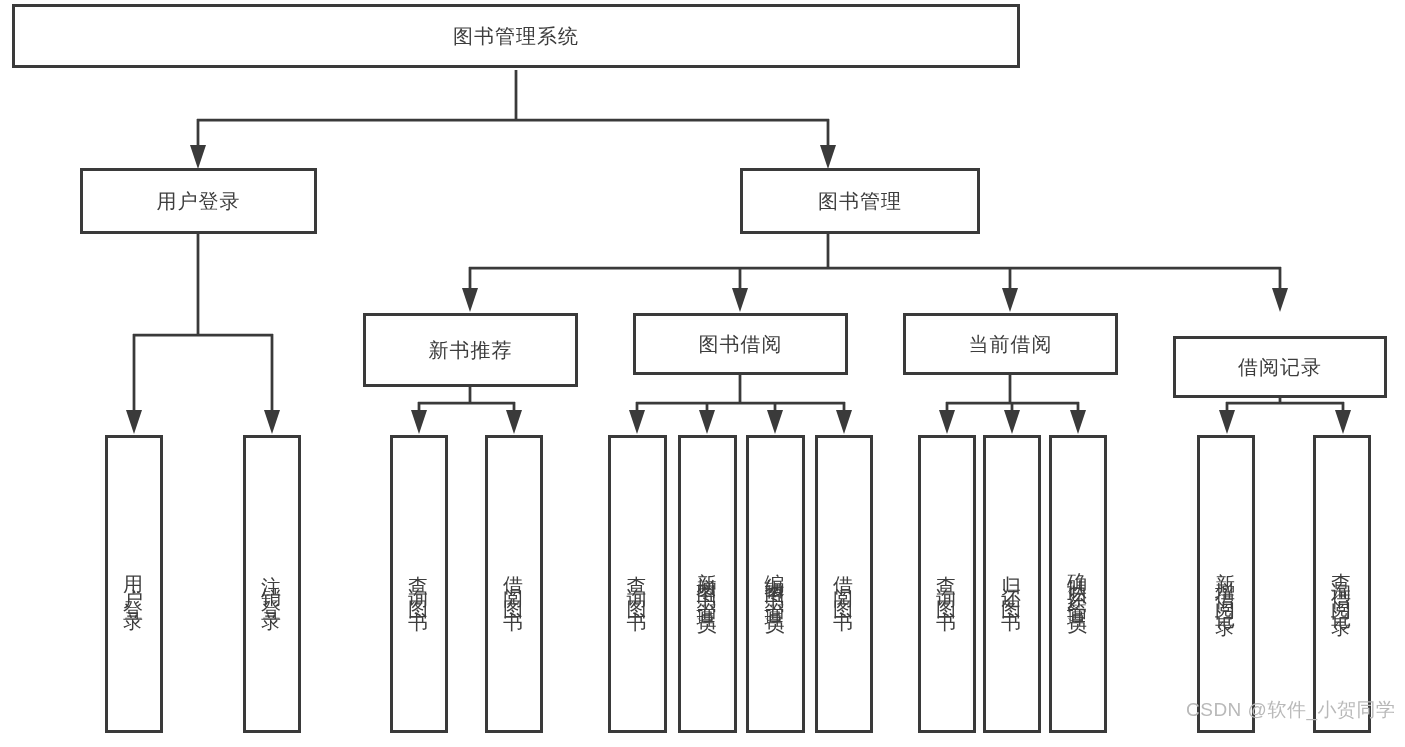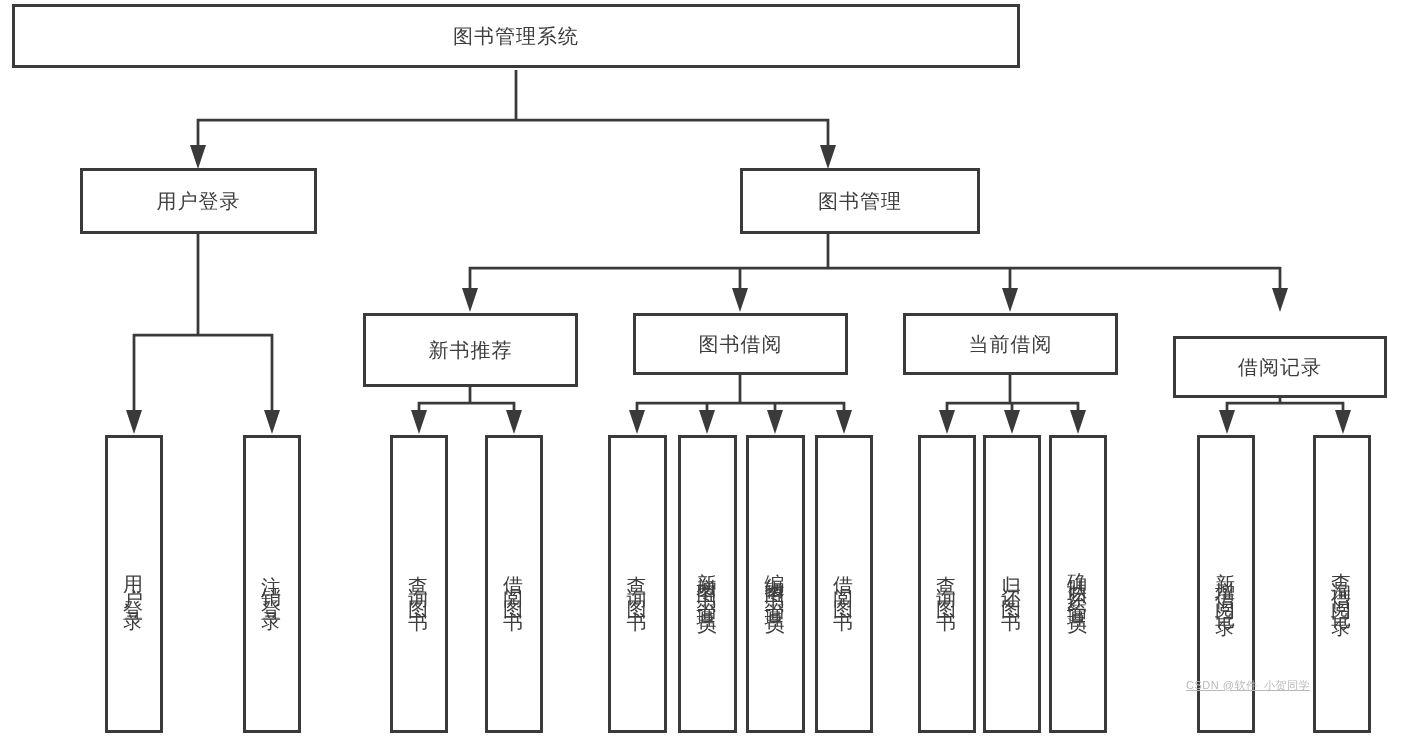--- a/index.html
+++ b/index.html
@@ -43,27 +43,26 @@
   .leaf span{
     writing-mode:vertical-rl;
     text-orientation:mixed;
     white-space:nowrap;
   }
   .ls4{letter-spacing:12px;}
   .ls6{letter-spacing:9px;}
   .ls9{letter-spacing:6px;}
   .watermark{
     position:absolute;
-    left:1186px;top:678px;
-    font-size:11px;
+    left:1186px;top:697px;
+    font-size:19px;
     color:var(--watermark);
     letter-spacing:0.5px;
     z-index:10;
     white-space:nowrap;
-    text-decoration:underline;
   }
 </style>
 </head>
 <body>
 
 <div class="canvas">
 
   <svg class="wires" viewBox="0 0 1405 747" aria-hidden="true">
 
     <path d="M516,70 V121"></path>

